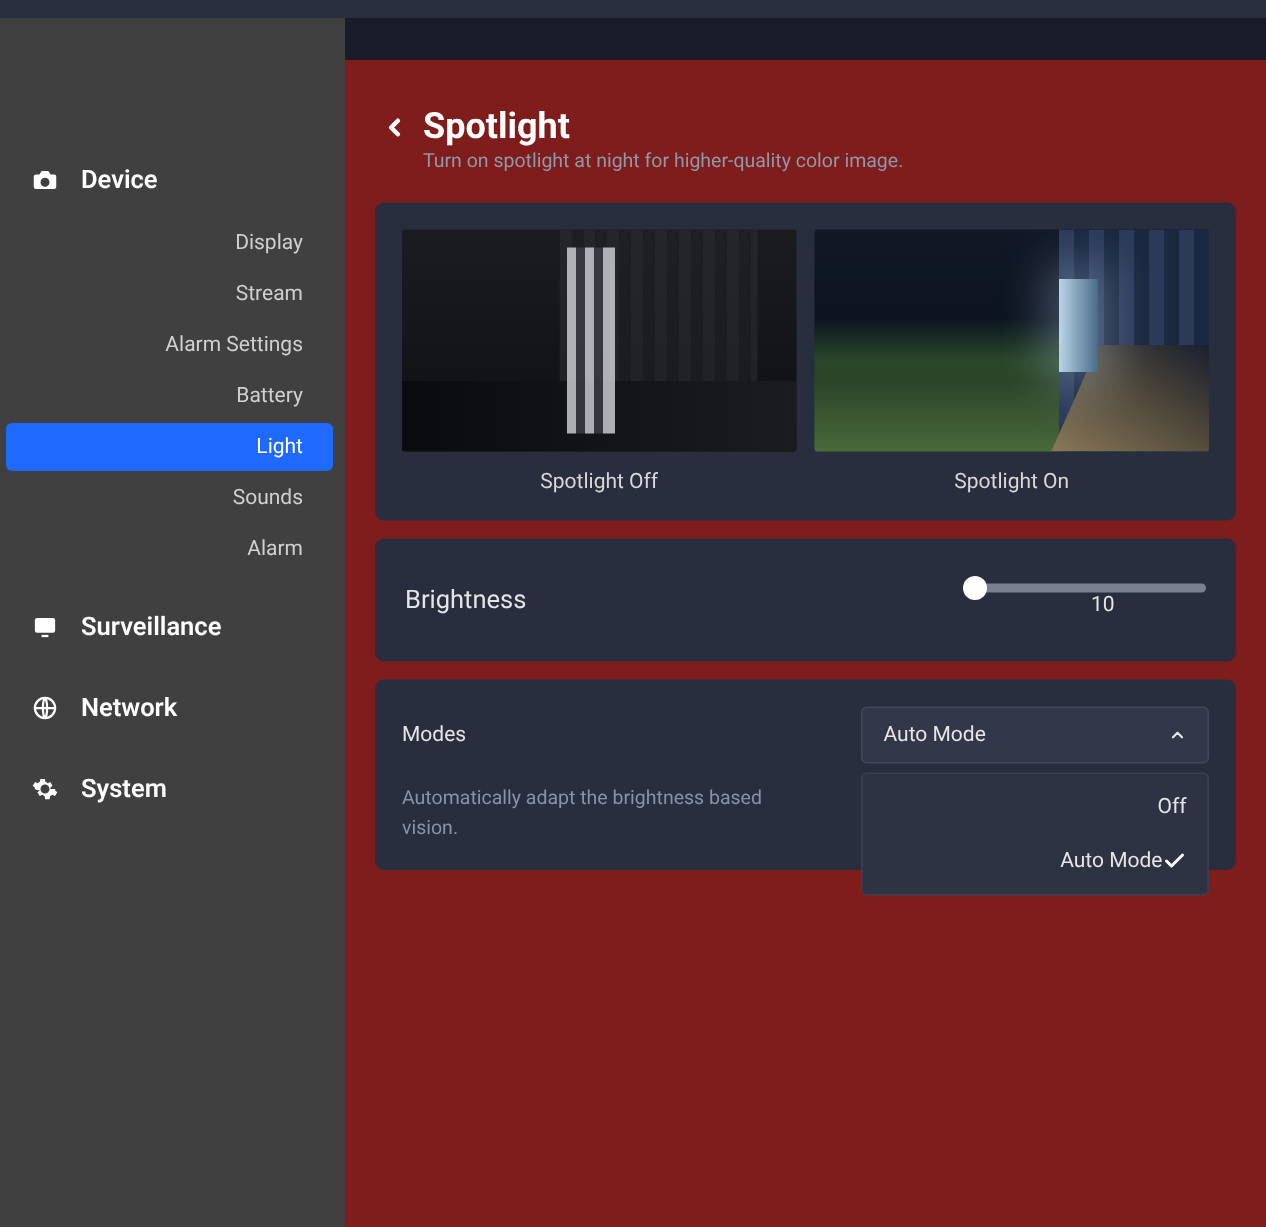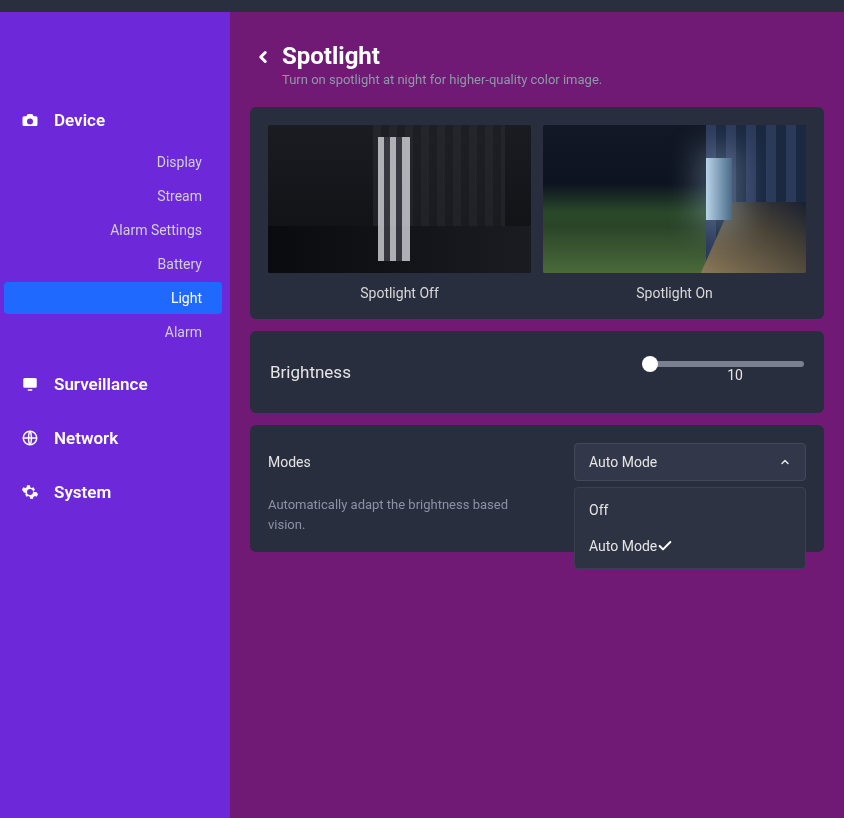--- a/index.html
+++ b/index.html
@@ -18,21 +18,21 @@
     .top-bar {
       height: 12px;
       background: #2a2f3f;
     }
     .layout {
       display: flex;
       height: calc(100% - 12px);
     }
     .sidebar {
       width: 230px;
-      background: #6d28d9;
+      background: #404040;
       padding-top: 90px;
       flex-shrink: 0;
     }
     .sidebar-section {
       margin-bottom: 18px;
     }
     .sidebar-header {
       display: flex;
       align-items: center;
       padding: 8px 20px;
@@ -61,22 +61,23 @@
       border-radius: 4px;
       margin: 2px 8px 2px 4px;
     }
     .sidebar-item.active {
       background: #1f69ff;
       color: #ffffff;
     }
     .main {
       flex: 1;
       padding: 30px 20px 20px 20px;
-      background: #701a75;
+      background: #7f1d1d;
       overflow-y: auto;
+      margin-top: 28px;
     }
     .page-header {
       display: flex;
       align-items: flex-start;
       margin-bottom: 20px;
       padding-left: 4px;
     }
     .back-btn {
       margin-right: 10px;
       margin-top: 4px;
@@ -269,21 +270,21 @@
       z-index: 10;
       padding: 4px 0;
     }
     .dropdown-item {
       padding: 10px 14px;
       font-size: 14px;
       color: #e5e5e5;
       cursor: pointer;
       display: flex;
       align-items: center;
-      justify-content: flex-start;
+      justify-content: flex-end;
     }
     .modes-desc {
       font-size: 13px;
       color: #8a92a5;
       line-height: 1.5;
       max-width: 240px;
     }
     svg {
       display: block;
     }
@@ -304,20 +305,21 @@
             </svg>
         </span>
         <span>Device</span>
       </div>
       <div class="sidebar-items">
         <div class="sidebar-item">Display</div>
         <div class="sidebar-item">Stream</div>
         <div class="sidebar-item">Alarm Settings</div>
         <div class="sidebar-item">Battery</div>
         <div class="sidebar-item active">Light</div>
+        <div class="sidebar-item">Sounds</div>
         <div class="sidebar-item">Alarm</div>
       </div>
     </div>
 
     <div class="sidebar-section">
       <div class="sidebar-header">
         <span class="icon">
           <svg width="18" height="18" viewBox="0 0 24 24" fill="#ffffff">
               <rect x="3" y="4" width="18" height="13" rx="2"></rect>
               <rect x="9" y="19" width="6" height="2"></rect>

